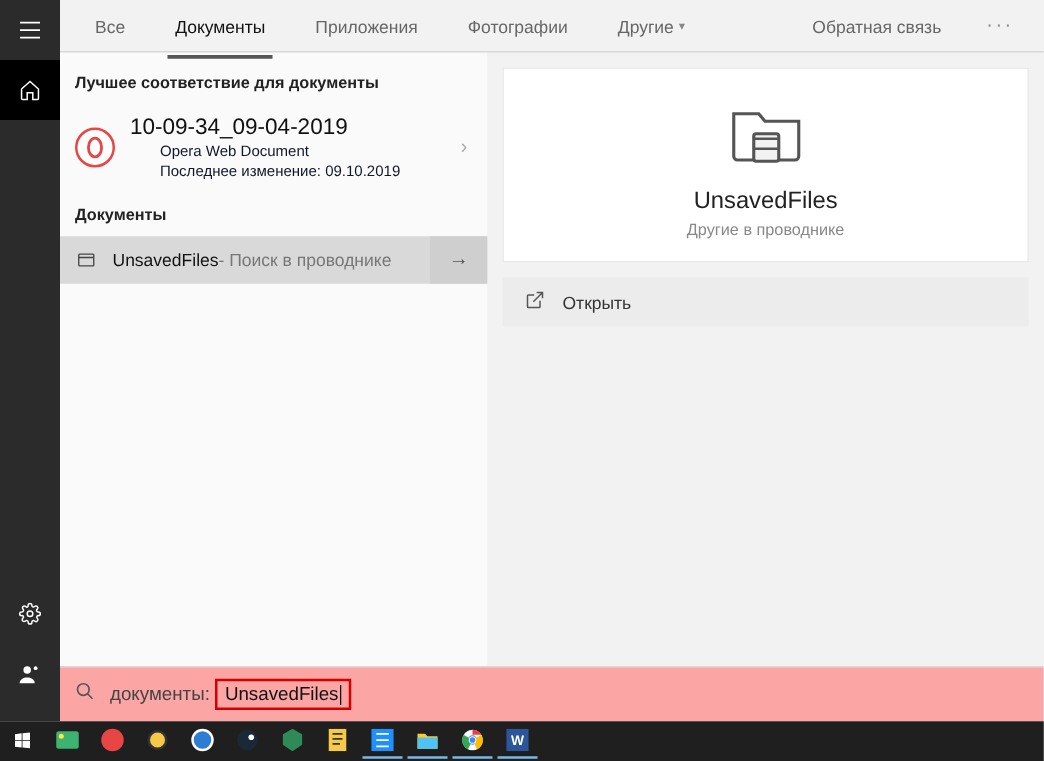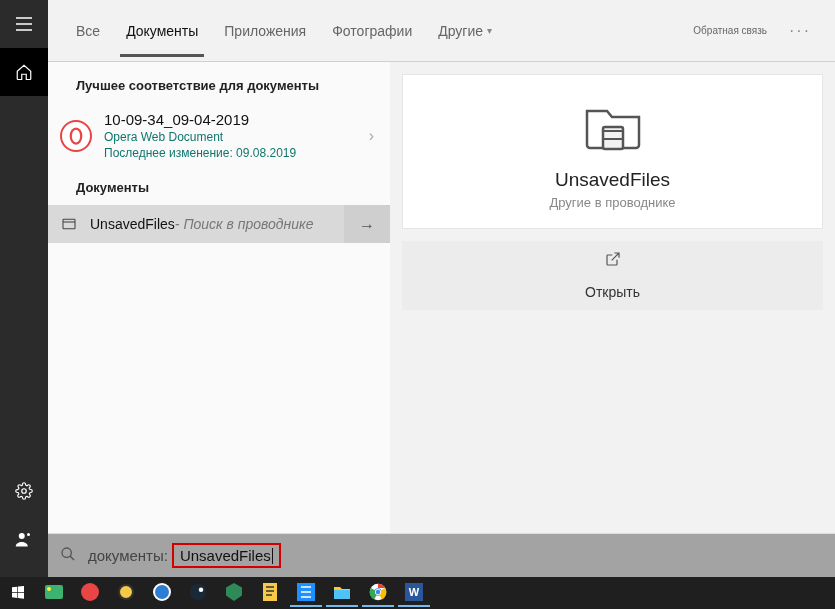--- a/index.html
+++ b/index.html
@@ -14,88 +14,88 @@
     .rail-item {
       width: 48px; height: 48px; display: flex; align-items: center; justify-content: center;
       color: #fff; cursor: pointer;
     }
     .rail-item.home { background: #000; }
     .rail-spacer { flex: 1; }
     
     .main { flex: 1; display: flex; flex-direction: column; height: 577px; background: #f2f2f2; }
     
     .tabs-bar {
-      height: 62px; background: #f2f2f2; display: flex; align-items: center; padding: 0 16px;
-      border-bottom: 1px solid #d0d0d0; gap: 2px;
+      height: 42px; background: #f2f2f2; display: flex; align-items: center; padding: 0 16px;
+      border-bottom: 1px solid #d0d0d0; gap: 16px;
     }
     .tab {
       padding: 0 12px; height: 50px; display: flex; align-items: center; color: #666;
       font-size: 14px; cursor: pointer; position: relative;
     }
     .tab.active { color: #111; }
     .tab.active::after {
       content: ""; position: absolute; bottom: -1px; left: 6px; right: 6px; height: 3px; background: #555;
     }
     .tab-chevron { margin-left: 4px; font-size: 10px; color: #888; }
     .tabs-spacer { flex: 1; }
-    .feedback { color: #666; font-size: 10px; padding: 0 12px; cursor: pointer; }
+    .feedback { color: #666; font-size: 14px; padding: 0 12px; cursor: pointer; }
     .ellipsis { color: #888; font-size: 16px; padding: 0 8px; cursor: pointer; letter-spacing: 2px; }
     
     .content { flex: 1; display: flex; overflow: hidden; }
     
     .results {
       width: 342px; background: #fafafa; padding: 12px 0 0 0; overflow: auto;
     }
     .section-title {
-      color: #222; font-size: 13px; font-weight: 600; padding: 4px 12px 10px 12px; margin-left: 16px;
+      color: #222; font-size: 13px; font-weight: 600; padding: 4px 12px 10px 12px;
     }
     .result-row {
       display: flex; align-items: center; padding: 8px 8px 8px 12px; cursor: pointer; position: relative;
     }
     .result-icon {
       width: 32px; height: 32px; border-radius: 50%; background: #fff; border: 2px solid #e84545;
       display: flex; align-items: center; justify-content: center; margin-right: 12px; flex-shrink: 0;
     }
     .result-icon svg { width: 18px; height: 18px; }
     .result-text { flex: 1; min-width: 0; }
-    .result-title { color: #111; font-size: 15px; }
-    .result-sub { color: #0f766e; font-size: 12px; margin-top: 2px; }
+    .result-title { color: #111; font-size: 18px; }
+    .result-sub { color: #0f172a; font-size: 12px; margin-top: 2px; margin-left: 24px; }
     .result-chevron { color: #aaa; font-size: 16px; padding: 0 8px; }
     
     .result-row.sel { background: #d9d9d9; padding: 10px 0 10px 12px; }
     .result-row.sel .result-title { font-size: 14px; }
     .sel-icon {
       width: 18px; height: 18px; margin-right: 12px; display: flex; align-items: center; justify-content: center;
       color: #444;
     }
-    .sel-suffix { color: #777; font-size: 14px; font-style: italic; }
+    .sel-suffix { color: #777; font-size: 14px; }
     .sel-arrow {
       width: 46px; height: 38px; background: #cfcfcf; display: flex; align-items: center; justify-content: center;
       color: #555; font-size: 16px; align-self: stretch; margin: -10px 0;
     }
     
     .preview {
       flex: 1; background: #f2f2f2; padding: 12px; display: flex; flex-direction: column;
     }
     .preview-card {
       background: #fff; border: 1px solid #e5e5e5; display: flex; flex-direction: column; align-items: center;
       padding: 24px 12px 18px; margin-bottom: 12px;
     }
     .preview-icon { color: #555; margin-bottom: 12px; }
     .preview-title { font-size: 19px; color: #222; font-weight: 400; margin-bottom: 4px; }
     .preview-sub { font-size: 13px; color: #888; }
     
     .action-row {
       background: #ececec; padding: 10px 18px; display: flex; align-items: center; gap: 14px;
-      color: #333; font-size: 14px; cursor: pointer; flex-direction: column;
+      color: #333; font-size: 14px; cursor: pointer;
     }
     .action-icon { color: #555; }
     
     .search-bar {
-      height: 44px; background: #a3a3a3; border-top: 1px solid #ddd; display: flex; align-items: center;
+      height: 44px; background: #fca5a5; border-top: 1px solid #ddd; display: flex; align-items: center;
       padding: 0 12px; position: relative;
     }
     .search-icon { color: #666; margin-right: 12px; }
     .search-text { font-size: 15px; color: #222; display: flex; align-items: baseline; gap: 4px; }
     .search-prefix { color: #444; }
     .search-term-box {
       border: 2px solid #d40000; padding: 2px 6px; display: inline-flex; align-items: center;
     }
     .search-term { color: #111; }
     .caret {
@@ -183,21 +183,21 @@
         <div class="section-title">Лучшее соответствие для документы</div>
         <div class="result-row">
           <div class="result-icon">
             <svg viewBox="0 0 24 24">
                 <ellipse cx="12" cy="12" rx="7" ry="10" fill="none" stroke="#e84545" stroke-width="3"></ellipse>
               </svg>
           </div>
           <div class="result-text">
             <div class="result-title">10-09-34_09-04-2019</div>
             <div class="result-sub">Opera Web Document</div>
-            <div class="result-sub">Последнее изменение: 09.08.2019</div>
+            <div class="result-sub">Последнее изменение: 09.10.2019</div>
           </div>
           <div class="result-chevron">›</div>
         </div>
 
         <div class="section-title" style="padding-top:12px">Документы</div>
         <div class="result-row sel">
           <div class="sel-icon">
             <svg width="16" height="16" viewBox="0 0 24 24" fill="none" stroke="#444" stroke-width="1.6">
                 <rect x="3" y="5" width="18" height="14" rx="1"></rect>
                 <path d="M3 9h18"></path>

